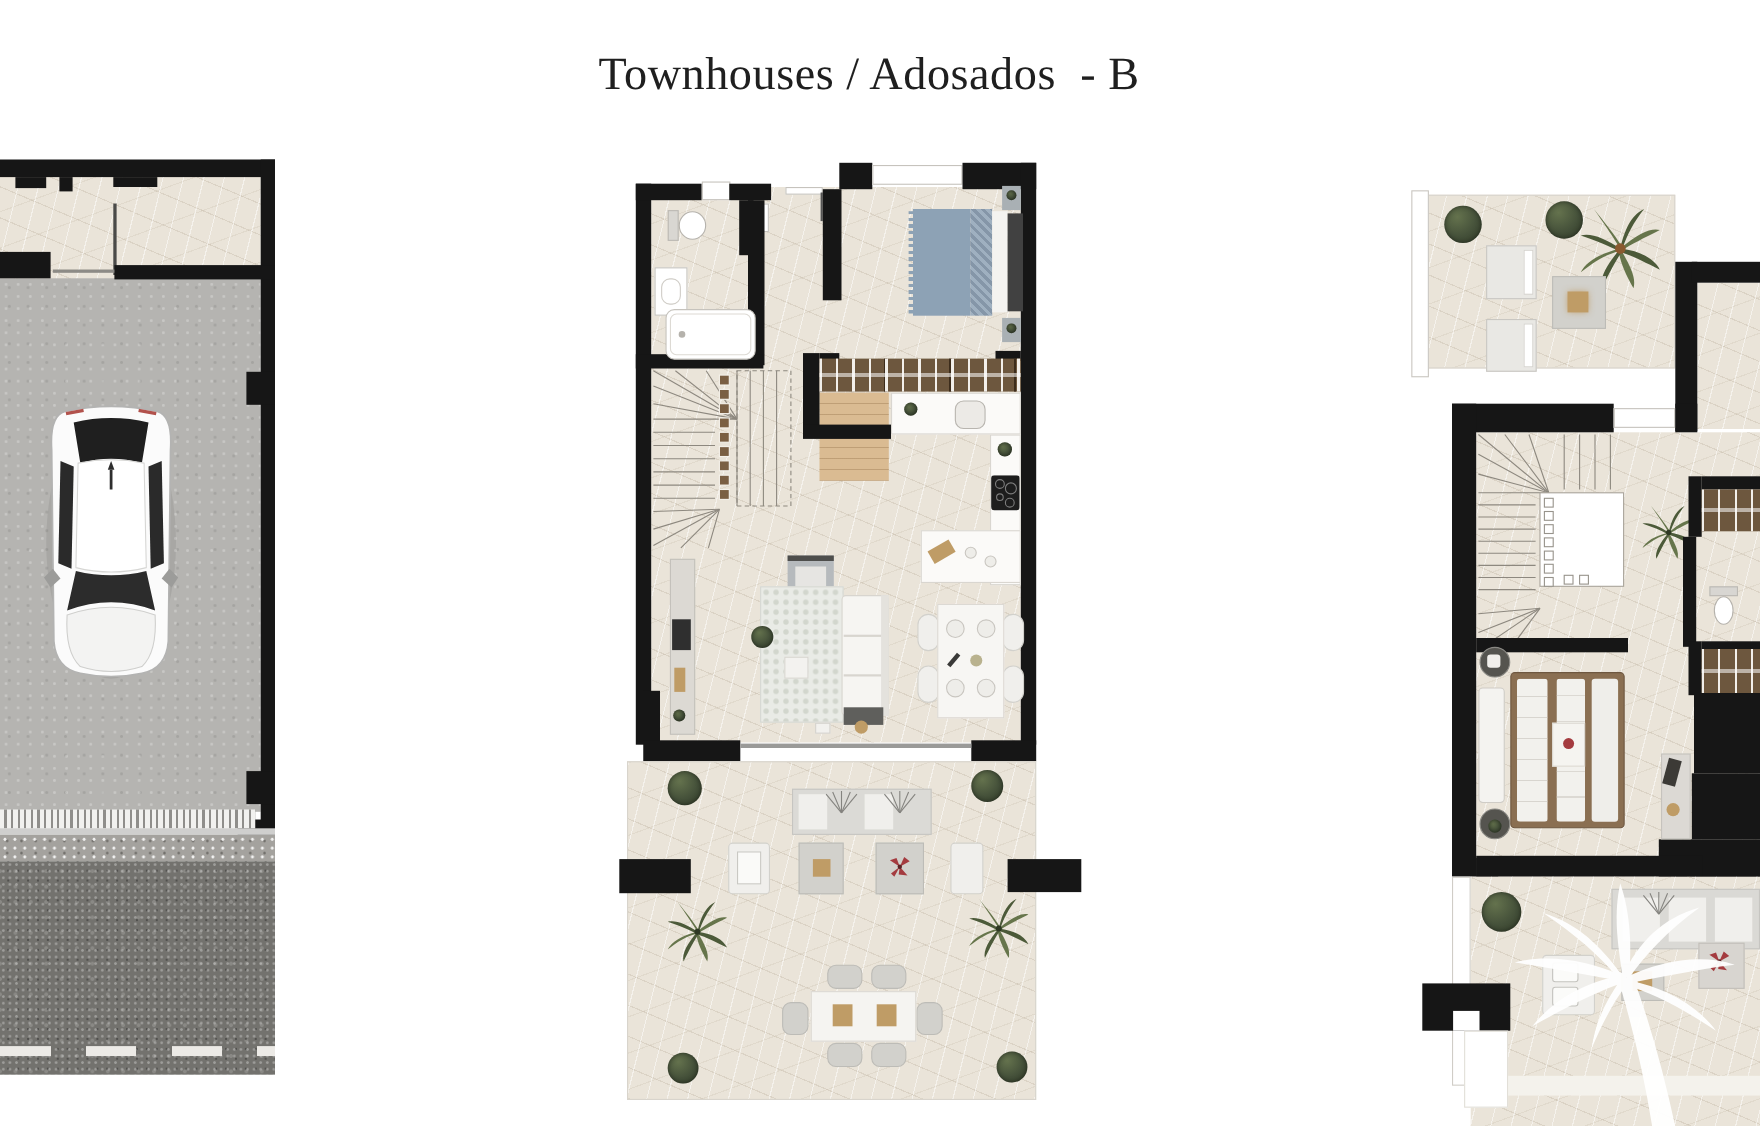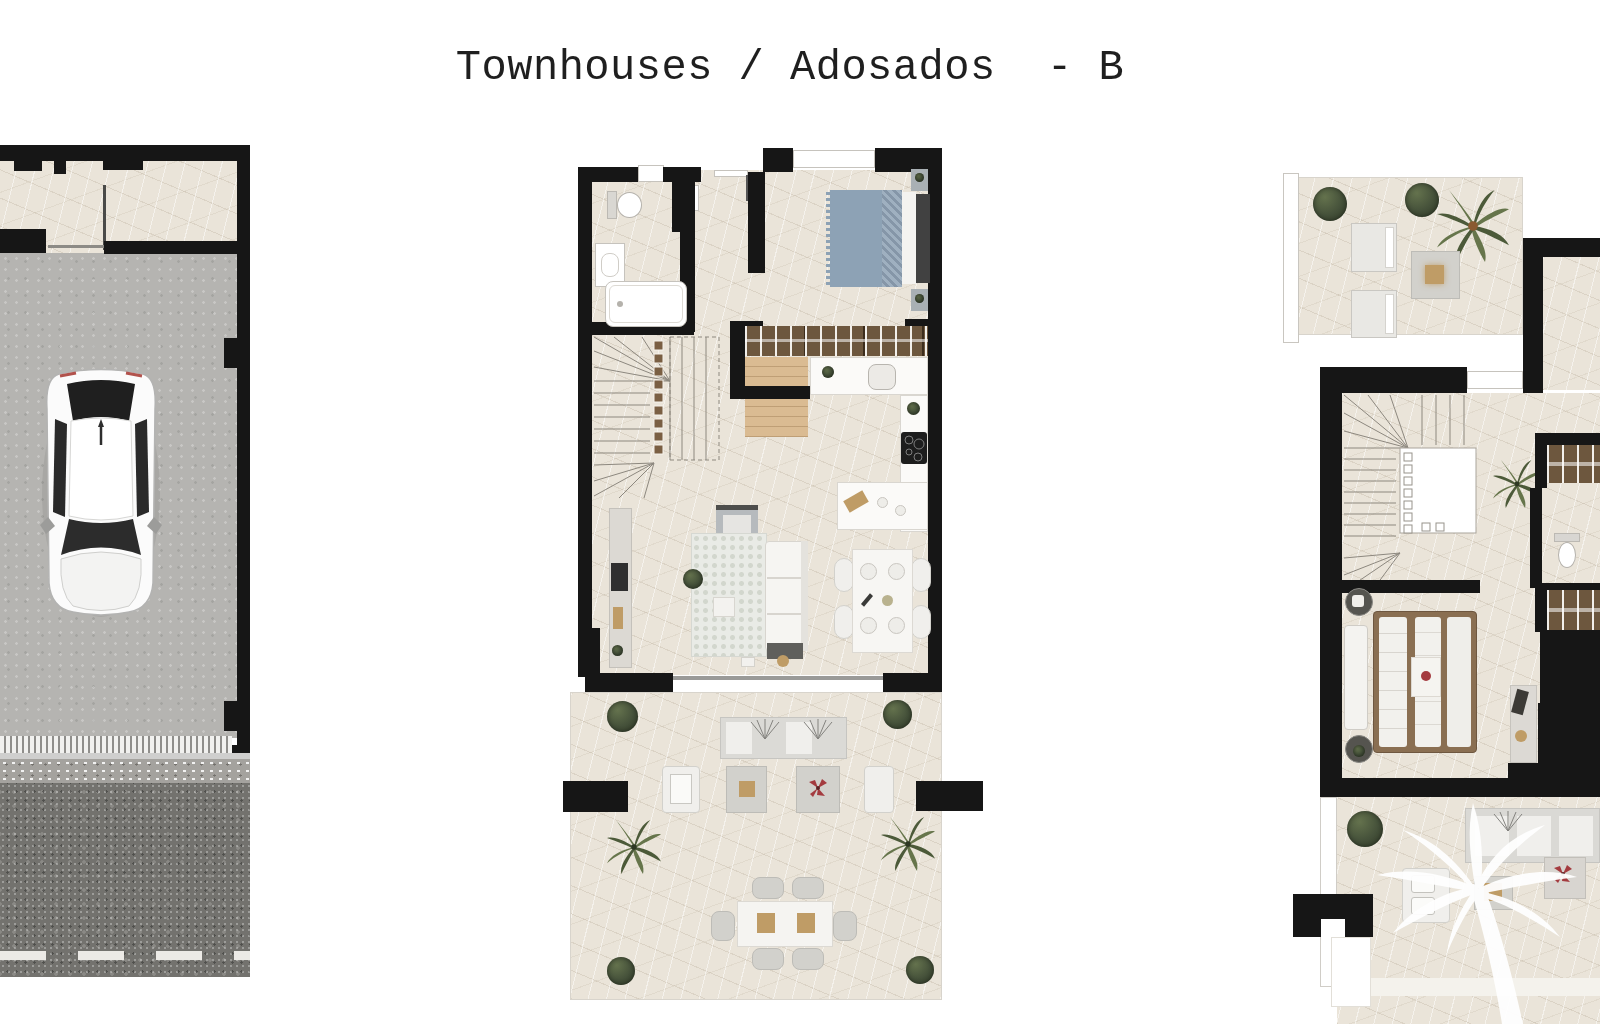--- a/index.html
+++ b/index.html
@@ -1,17 +1,17 @@
 <!DOCTYPE html>
 <html style="--title: #1f1f1f; --wall: #161616; --beige: #eae4d9; --grey: #b5b4b1; --asphalt: #73726e; --speckle: #a4a29e; --wood: #dabb92; --wardrobe: #6d573e; --bed_blue: #8da2b5; --headboard: #414141; --plant: #4c5a39; --furn: #d2d1cc; --tan: #bf9c66; --red: #a43b3f; --white: #ffffff;"><head>
 <meta charset="utf-8">
 <style>
   html,body{margin:0;padding:0;background:#fff;}
   .canvas{position:relative;width:1600px;height:1024px;background:#fff;overflow:hidden;
-          font-family:Liberation Mono, monospace;}
+          font-family:Liberation Serif, serif;}
   .title{position:absolute;left:0;right:20px;top:44px;text-align:center;
          font-size:42px;color:var(--title,#1f1f1f);letter-spacing:.5px;white-space:pre;}
   .plan{position:absolute;}
   .el{position:absolute;box-sizing:border-box;}
   .wall{background:var(--wall,#161616);}
   .beige{background-color:var(--beige,#eae4d9);
     background-image:
       repeating-linear-gradient(104deg, rgba(255,255,255,.5) 0 1px, transparent 1px 18px),
       repeating-linear-gradient(23deg, rgba(190,178,160,.35) 0 1px, transparent 1px 26px),
       repeating-linear-gradient(160deg, rgba(200,190,172,.28) 0 1px, transparent 1px 31px);}

